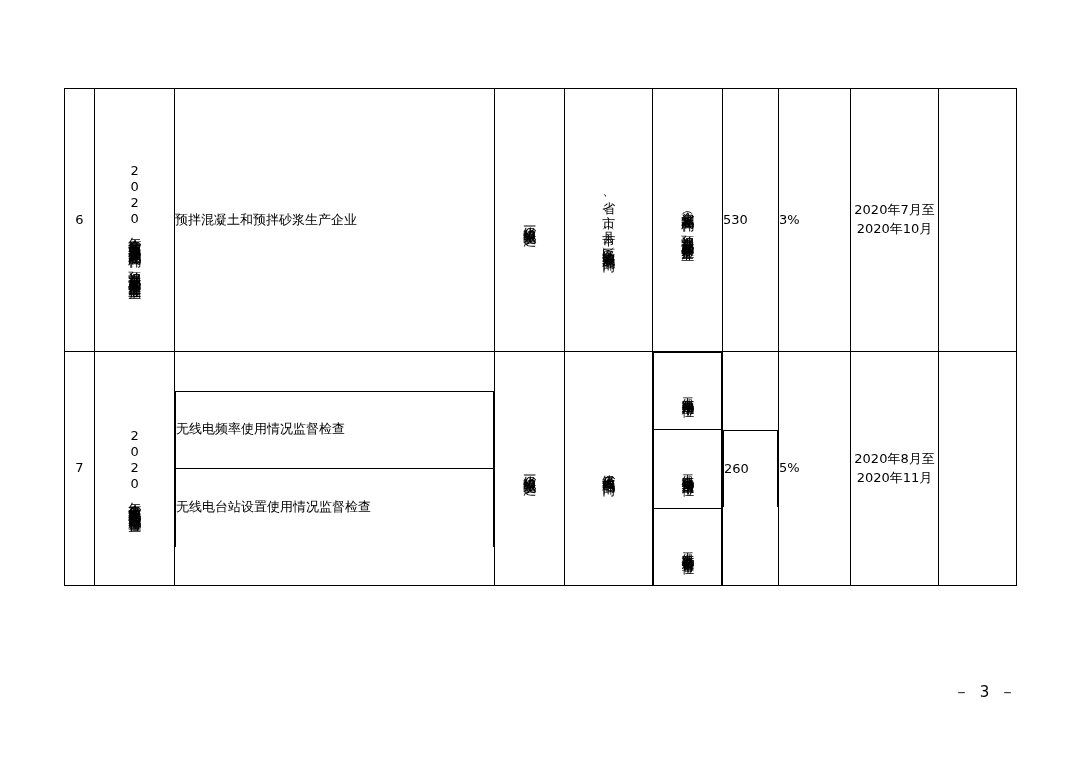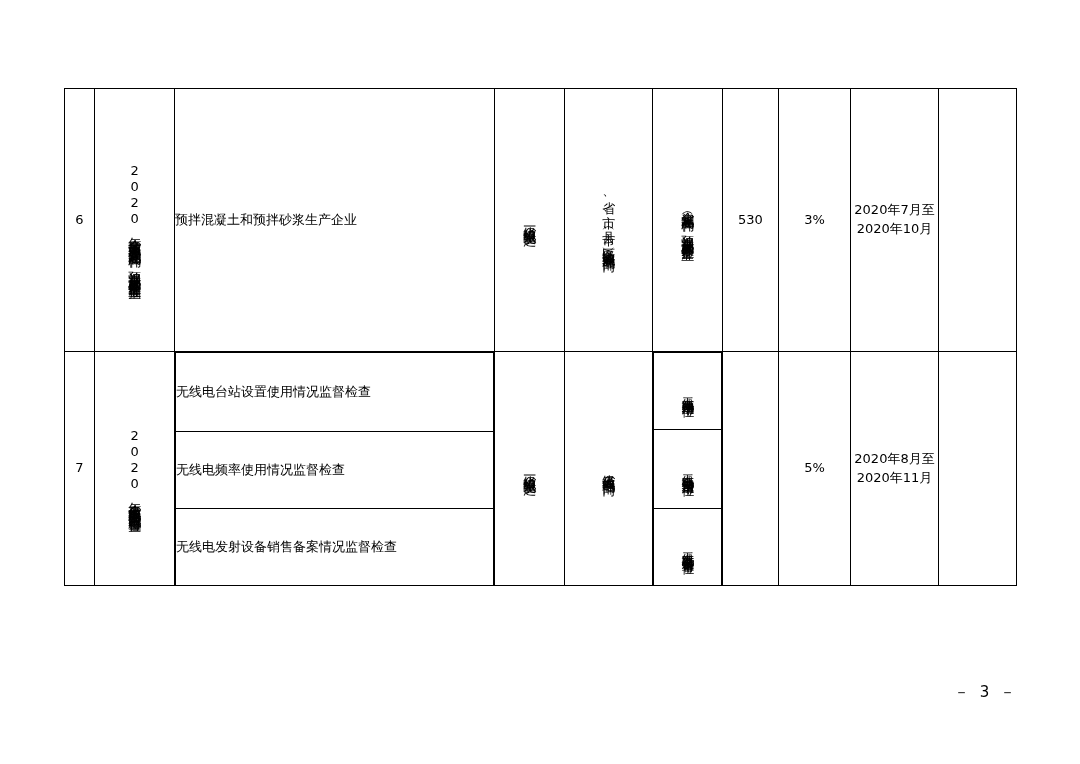--- a/index.html
+++ b/index.html
@@ -38,21 +38,20 @@
   }
   .vert-wrap {
     display: flex;
     align-items: center;
     justify-content: center;
     height: 100%;
     padding: 6px 2px;
     box-sizing: border-box;
   }
   .num-cell {
-    text-align: center;
     font-size: 14px;
   }
   .idx-cell {
     text-align: center;
     font-size: 14px;
   }
   .small-vert {
     writing-mode: vertical-rl;
     text-orientation: upright;
     letter-spacing: 0.5px;
@@ -152,27 +151,24 @@
         <td class="idx-cell" style="height:232px;">7</td>
         <td>
           <div class="vert-wrap">
             <span class="vcell-inner">2020年度全省无线电管理部门无线电监督检查</span>
           </div>
         </td>
         <td style="padding:0;">
           <table class="nested">
             <tbody>
               <tr>
+                <td class="h-cell-left" style="height:76px;">无线电频率使用情况监督检查</td>
+              </tr>
+              <tr>
                 <td class="h-cell-left" style="height:78px;">无线电台站设置使用情况监督检查</td>
-              </tr>
-              <tr>
-                <td class="h-cell-left" style="height:76px;">无线电频率使用情况监督检查</td>
-              </tr>
-              <tr>
-                <td class="h-cell-left" style="height:76px;">无线电发射设备销售备案情况监督检查</td>
               </tr>
             </tbody>
           </table>
         </td>
         <td>
           <div class="vert-wrap">
             <span class="vcell-inner">省级统一组织发起</span>
           </div>
         </td>
         <td>
@@ -203,20 +199,23 @@
                     <span class="vcell-inner small-vert">无线电发射设备销售单位</span>
                   </div>
                 </td>
               </tr>
             </tbody>
           </table>
         </td>
         <td style="padding:0;">
           <table class="nested">
             <tbody>
+              <tr>
+                <td class="num-cell" style="height:76px;">260</td>
+              </tr>
             </tbody>
           </table>
         </td>
         <td class="num-cell">5%</td>
         <td class="two-line-center">2020年8月至2020年11月</td>
         <td></td>
       </tr>
     </tbody>
   </table>
 

